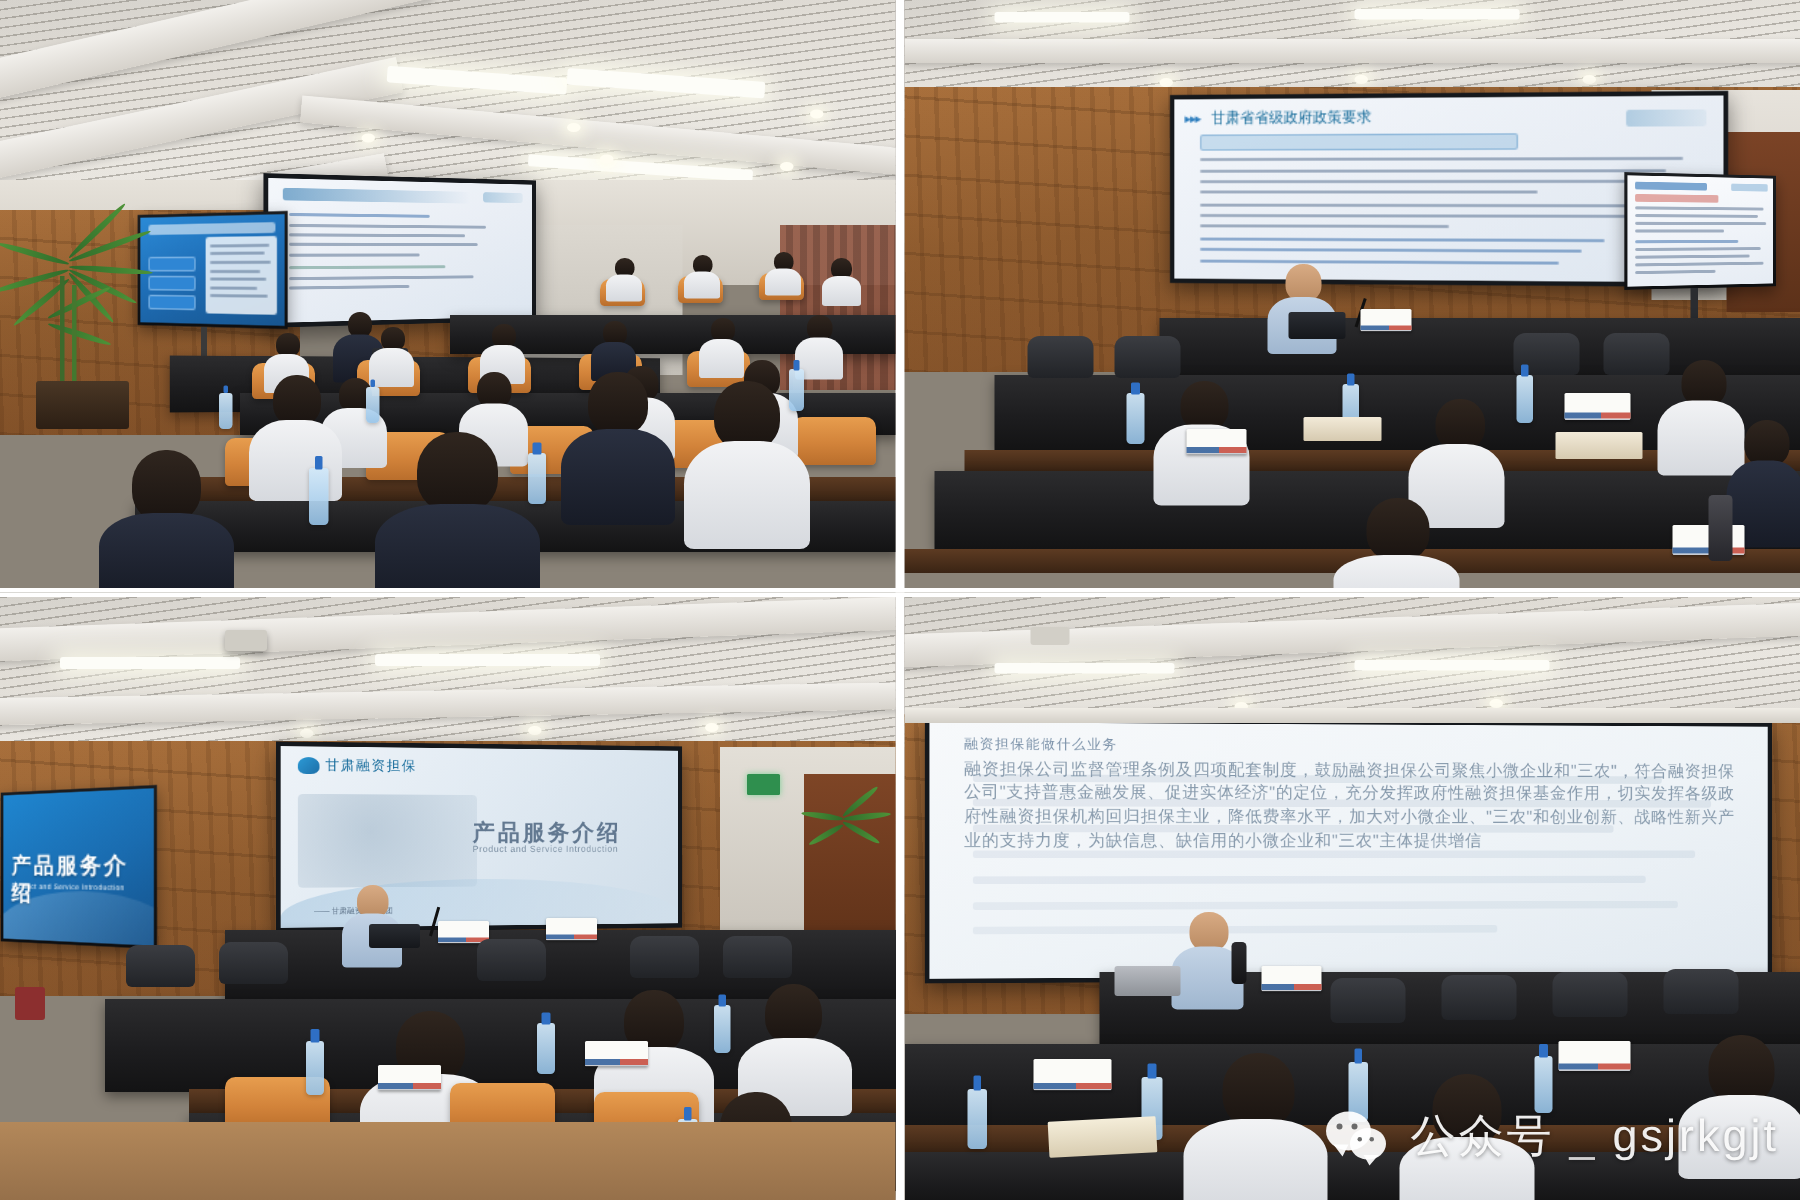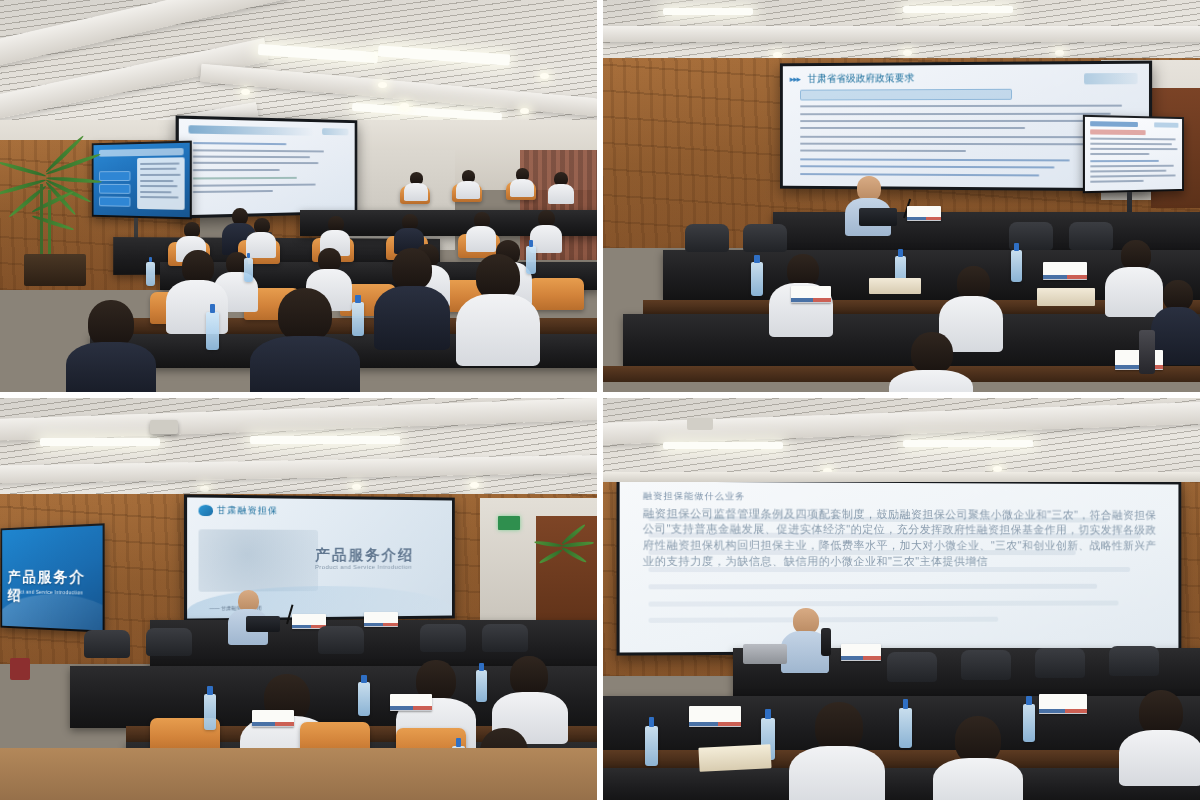--- a/index.html
+++ b/index.html
@@ -673,14 +673,29 @@
       <div class="body" style="left:0;top:40px;width:84px;height:56px;"></div>
     </div>
 
     <div class="bottle" style="left:158px;top:320px;width:14px;height:42px;"></div>
     <div class="bottle" style="left:296px;top:310px;width:13px;height:40px;"></div>
     <div class="bottle" style="left:420px;top:306px;width:12px;height:38px;"></div>
     <div class="bottle" style="left:42px;top:328px;width:13px;height:40px;"></div>
     <div class="layer" style="left:96px;top:348px;width:72px;height:24px;background:linear-gradient(180deg,#f4edd9,#d8ccb0);border-radius:1px;transform:rotate(-3deg);"></div>
   </div>
 
+  <div class="watermark">
+    <span class="wm-logo">
+      <span class="wm-b1">
+        <span class="wm-eye" style="left:7px;top:8px;"></span>
+        <span class="wm-eye" style="left:17px;top:8px;"></span>
+      </span>
+      <span class="wm-b2">
+        <span class="wm-eye" style="left:5px;top:6px;width:3px;height:3px;"></span>
+        <span class="wm-eye" style="left:13px;top:6px;width:3px;height:3px;"></span>
+      </span>
+    </span>
+    <span>公众号</span>
+    <span class="wm-sep">_</span>
+    <span>gsjrkgjt</span>
+  </div>
 
 </div>
 
 </body></html>

